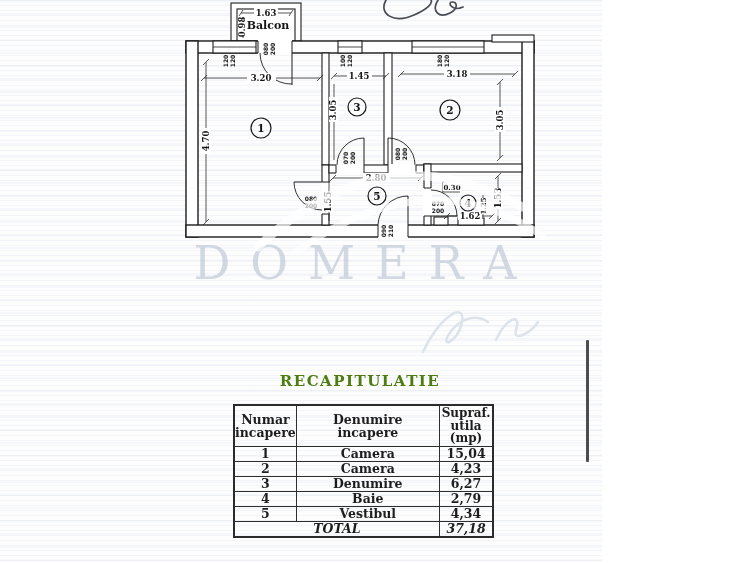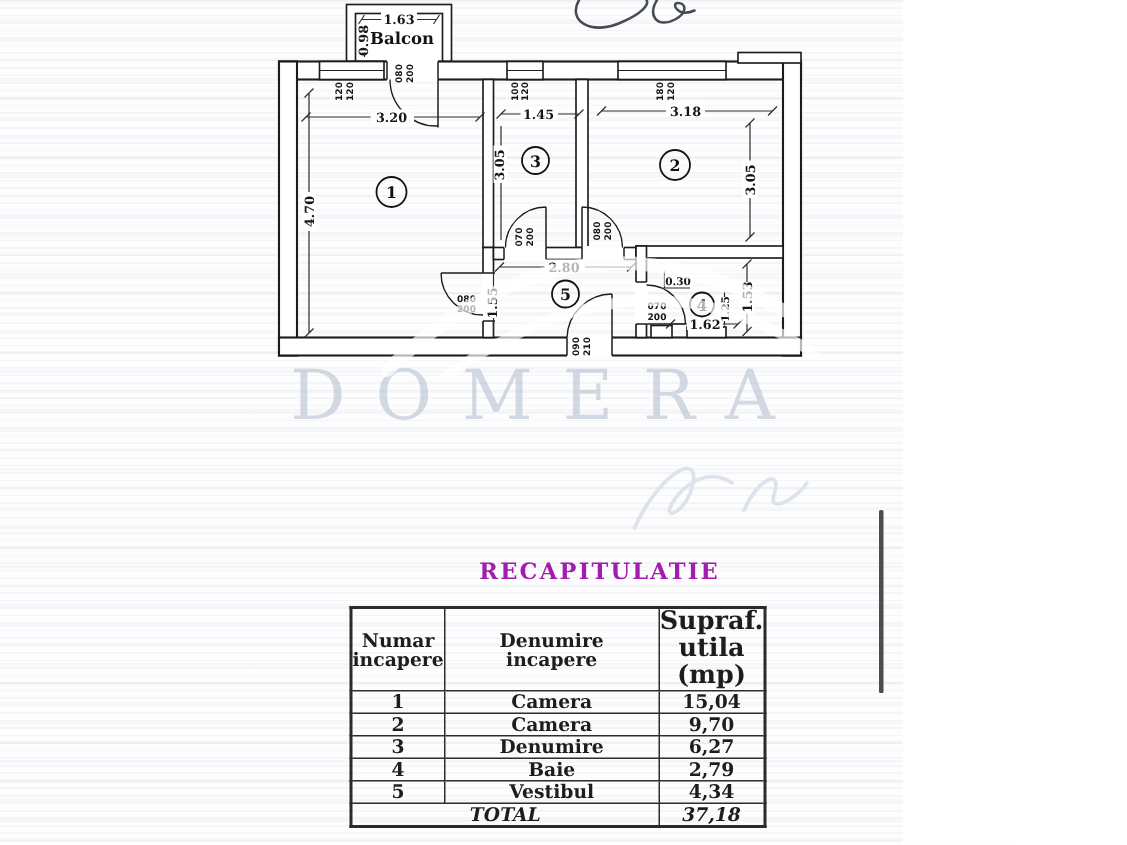--- a/index.html
+++ b/index.html
@@ -33,22 +33,22 @@
   .lbl{font:bold 6px "DejaVu Sans",sans-serif;fill:#161616;text-anchor:middle;}
   .roomnum{font:bold 10.5px "DejaVu Serif",serif;fill:#111;text-anchor:middle;}
   .roomcircle{fill:none;stroke:#141414;stroke-width:1.2;}
   .balcon-label{font:bold 11px "DejaVu Serif",serif;fill:#141414;text-anchor:middle;}
   .swoosh{stroke:#ffffff;fill:none;opacity:0.68;stroke-linecap:round;}
   .flourish{stroke:#dbe1ea;fill:none;stroke-width:2.5;stroke-linecap:round;opacity:0.95;}
   .scribble{stroke:#474b52;fill:none;stroke-width:1.7;stroke-linecap:round;}
   .margin-line{position:absolute;left:586px;top:340px;width:3px;height:122px;background:#4d4d4d;border-radius:1px;}
 
   .recap-title{
-    position:absolute;left:240px;top:372px;width:240px;text-align:right;
-    font:bold 15px "DejaVu Serif",serif;letter-spacing:1.5px;color:#a21caf;
+    position:absolute;left:240px;top:372px;width:240px;text-align:center;
+    font:bold 15px "DejaVu Serif",serif;letter-spacing:1.5px;color:#4d7c0f;
   }
   table.recap{
     position:absolute;left:233px;top:404px;border-collapse:collapse;
     font-family:"DejaVu Serif",serif;color:#1d1d1d;font-weight:bold;
     border:2px solid #2b2b2b;
   }
   .recap th,.recap td{
     border:1.6px solid #2e2e2e;padding:0 0;text-align:center;
     font-size:12.5px;line-height:1.05;font-weight:bold;
   }
@@ -312,37 +312,37 @@
   <thead>
     <tr>
       <th>
         <span>Numar</span>
         <span>incapere</span>
       </th>
       <th>
         <span>Denumire</span>
         <span>incapere</span>
       </th>
-      <th style="font-size:17px">
+      <th style="font-size:12px">
         <span>Supraf.</span>
         <span>utila</span>
         <span>(mp)</span>
       </th>
     </tr>
   </thead>
   <tbody>
     <tr>
       <td>1</td>
       <td>Camera</td>
       <td>15,04</td>
     </tr>
     <tr>
       <td>2</td>
       <td>Camera</td>
-      <td>9,70</td>
+      <td>4,23</td>
     </tr>
     <tr>
       <td>3</td>
       <td>Denumire</td>
       <td>6,27</td>
     </tr>
     <tr>
       <td>4</td>
       <td>Baie</td>
       <td>2,79</td>

